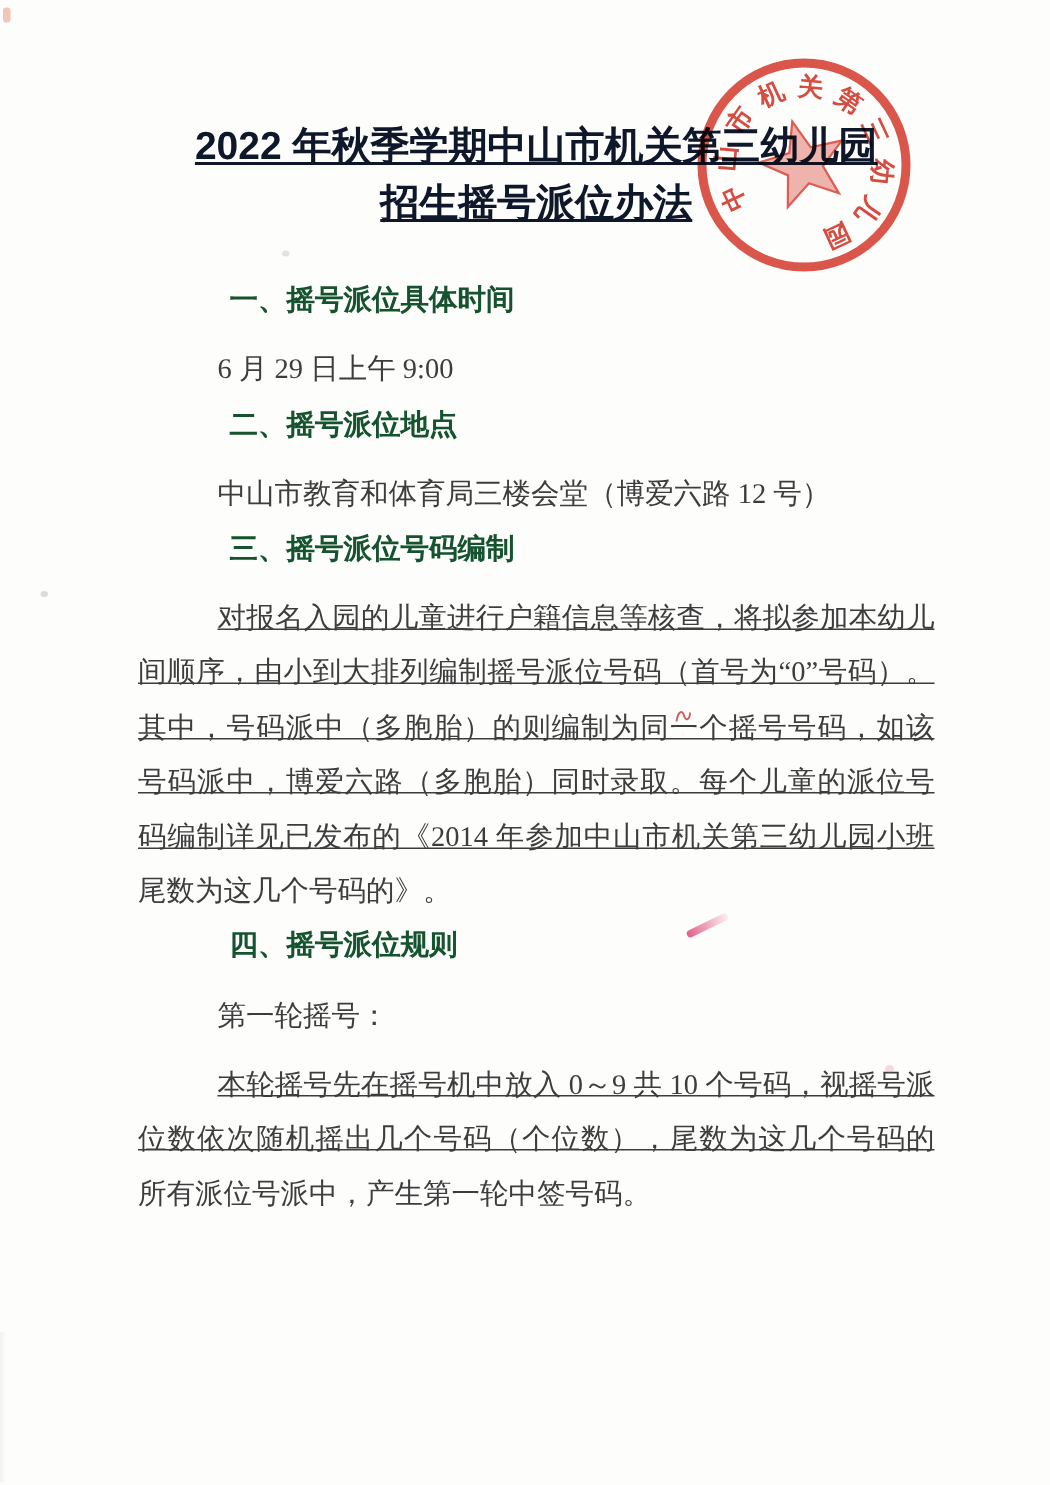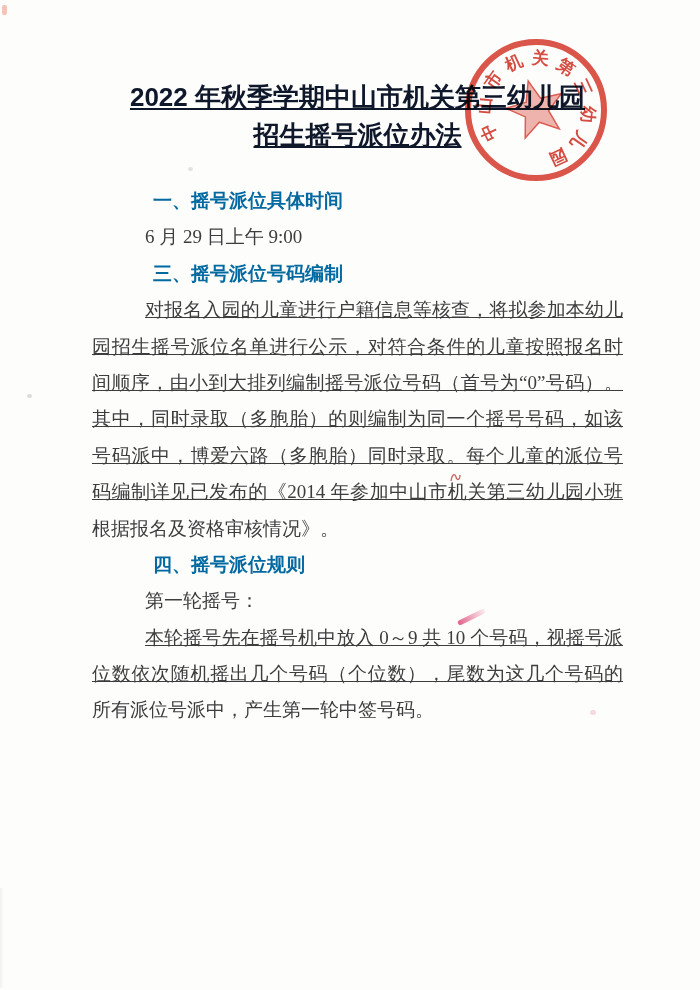--- a/index.html
+++ b/index.html
@@ -15,23 +15,23 @@
     z-index:1;
     text-decoration:underline;
   }
   .doc-body{
     position:absolute; left:92px; top:183px; width:531px;
     font-size:19px; color:#3d3d3d; z-index:1;
   }
   .line{ height:36.4px; line-height:36.4px; text-align:left; }
   .heading{
     font-family:"Liberation Sans","DejaVu Sans",sans-serif;
-    font-weight:700; color:#0369a1; text-indent:61px;
+    font-weight:700; color:#14532d; text-indent:61px;
   }
-  .indent{ text-indent:53px; }
+  .indent{ text-indent:53px;margin-top:10px; }
   .justify{ text-align:justify; text-align-last:justify;text-decoration:underline; }
   .seal{
     position:absolute; left:456px; top:30px; width:160px; height:160px;
     mix-blend-mode:multiply; opacity:.95; z-index:2; pointer-events:none;
   }
   .seal-char{
     font-family:"Liberation Sans","DejaVu Sans",sans-serif;
     font-size:17px; font-weight:700; fill:#d23227; opacity:.92;
   }
   .mark{ position:absolute; z-index:3; pointer-events:none; }
@@ -71,28 +71,29 @@
     <text class="seal-char" x="109.8" y="37.4" text-anchor="middle" dominant-baseline="central" transform="rotate(35 109.8 37.4)">第</text>
     <text class="seal-char" x="127.1" y="58.0" text-anchor="middle" dominant-baseline="central" transform="rotate(65 127.1 58.0)">三</text>
     <text class="seal-char" x="131.8" y="84.5" text-anchor="middle" dominant-baseline="central" transform="rotate(95 131.8 84.5)">幼</text>
     <text class="seal-char" x="122.6" y="109.8" text-anchor="middle" dominant-baseline="central" transform="rotate(125 122.6 109.8)">儿</text>
     <text class="seal-char" x="102.0" y="127.1" text-anchor="middle" dominant-baseline="central" transform="rotate(155 102.0 127.1)">园</text>
   </svg>
 
   <div class="doc-body">
     <div class="line heading">一、摇号派位具体时间</div>
     <div class="line indent">6 月 29 日上午 9:00</div>
+    <div class="line heading">二、摇号派位地点</div>
+    <div class="line indent">中山市教育和体育局三楼会堂（博爱六路 12 号）</div>
     <div class="line heading">三、摇号派位号码编制</div>
     <div class="line indent justify">对报名入园的儿童进行户籍信息等核查，将拟参加本幼儿</div>
-    <div class="line justify">园招生摇号派位名单进行公示，对符合条件的儿童按照报名时</div>
     <div class="line justify">间顺序，由小到大排列编制摇号派位号码（首号为“0”号码）。</div>
-    <div class="line justify">其中，同时录取（多胞胎）的则编制为同一个摇号号码，如该</div>
+    <div class="line justify">其中，号码派中（多胞胎）的则编制为同一个摇号号码，如该</div>
     <div class="line justify">号码派中，博爱六路（多胞胎）同时录取。每个儿童的派位号</div>
     <div class="line justify">码编制详见已发布的《2014 年参加中山市机关第三幼儿园小班</div>
-    <div class="line">根据报名及资格审核情况》。</div>
+    <div class="line">尾数为这几个号码的》。</div>
     <div class="line heading">四、摇号派位规则</div>
     <div class="line indent">第一轮摇号：</div>
     <div class="line indent justify">本轮摇号先在摇号机中放入 0～9 共 10 个号码，视摇号派</div>
     <div class="line justify">位数依次随机摇出几个号码（个位数），尾数为这几个号码的</div>
     <div class="line">所有派位号派中，产生第一轮中签号码。</div>
   </div>
 
   <div class="mark mark-corner"></div>
   <svg class="mark mark-squiggle" viewBox="0 0 12 12" xmlns="http://www.w3.org/2000/svg">
     <path d="M1,10 C2,3 5,2 6,6 S10,9 10,4" fill="none" stroke="#c03a35" stroke-width="1.3" opacity="0.8"></path>

